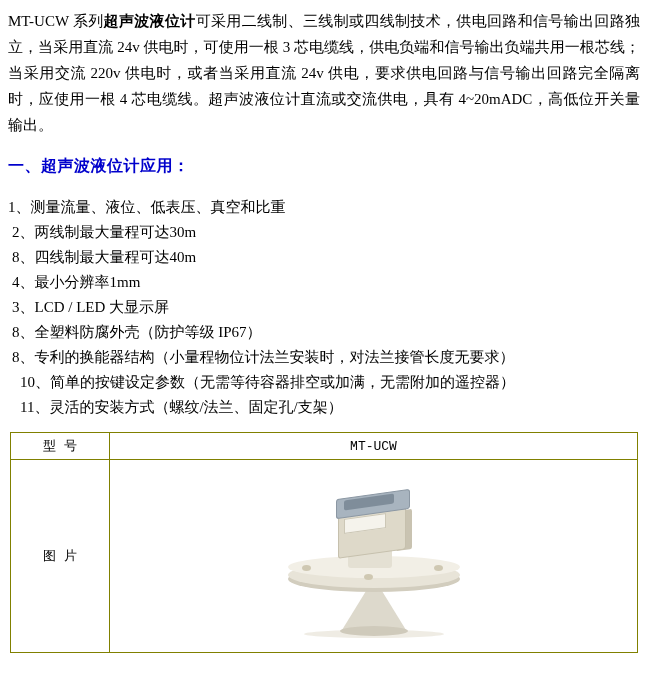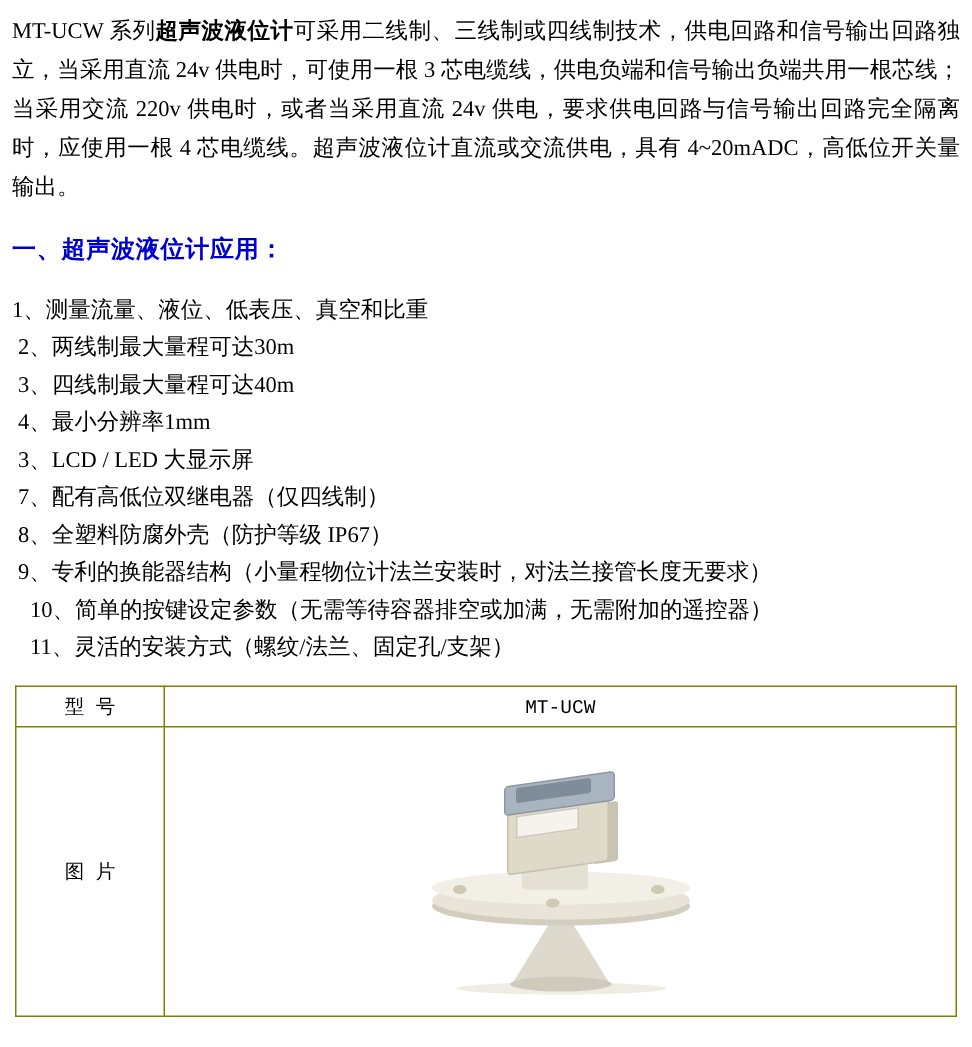--- a/index.html
+++ b/index.html
@@ -219,26 +219,25 @@
 
 <div class="page">
 
   <p class="intro"><span>MT-UCW 系列</span><span class="bold">超声波液位计</span><span>可采用二线制、三线制或四线制技术，供电回路和信号输出回路独立，当采用直流 24v 供电时，可使用一根 3 芯电缆线，供电负端和信号输出负端共用一根芯线；当采用交流 220v 供电时，或者当采用直流 24v 供电，要求供电回路与信号输出回路完全隔离时，应使用一根 4 芯电缆线。超声波液位计直流或交流供电，具有 4~20mADC，高低位开关量输出。</span></p>
 
   <h2 class="section-title" style="color: rgb(0, 0, 204);">一、超声波液位计应用：</h2>
 
   <ul class="list">
     <li class="indent0">1、测量流量、液位、低表压、真空和比重</li>
     <li class="indent1">2、两线制最大量程可达30m</li>
-    <li class="indent1">3、四线制最大量程可达40m</li>
+    <li class="indent1">8、四线制最大量程可达40m</li>
     <li class="indent1">4、最小分辨率1mm</li>
     <li class="indent1">3、LCD / LED 大显示屏</li>
-    <li class="indent1">7、配有高低位双继电器（仅四线制）</li>
     <li class="indent1">8、全塑料防腐外壳（防护等级 IP67）</li>
-    <li class="indent1">9、专利的换能器结构（小量程物位计法兰安装时，对法兰接管长度无要求）</li>
+    <li class="indent1">8、专利的换能器结构（小量程物位计法兰安装时，对法兰接管长度无要求）</li>
     <li class="indent2">10、简单的按键设定参数（无需等待容器排空或加满，无需附加的遥控器）</li>
     <li class="indent2">11、灵活的安装方式（螺纹/法兰、固定孔/支架）</li>
   </ul>
 
   <table class="spec">
     <tbody>
       <tr>
         <td class="label-cell" style="border-color: rgb(128, 128, 0);">型    号</td>
         <td class="value-cell" style="border-color: rgb(128, 128, 0);">MT-UCW</td>
       </tr>

